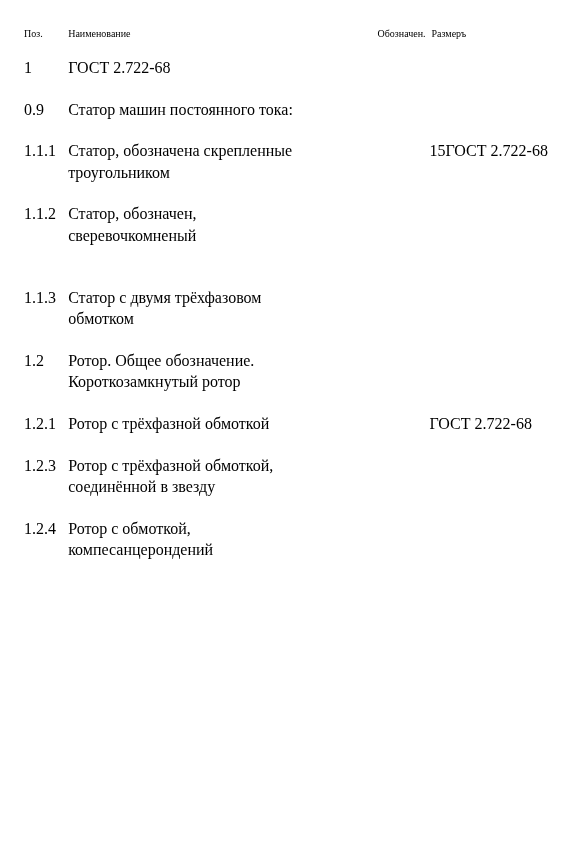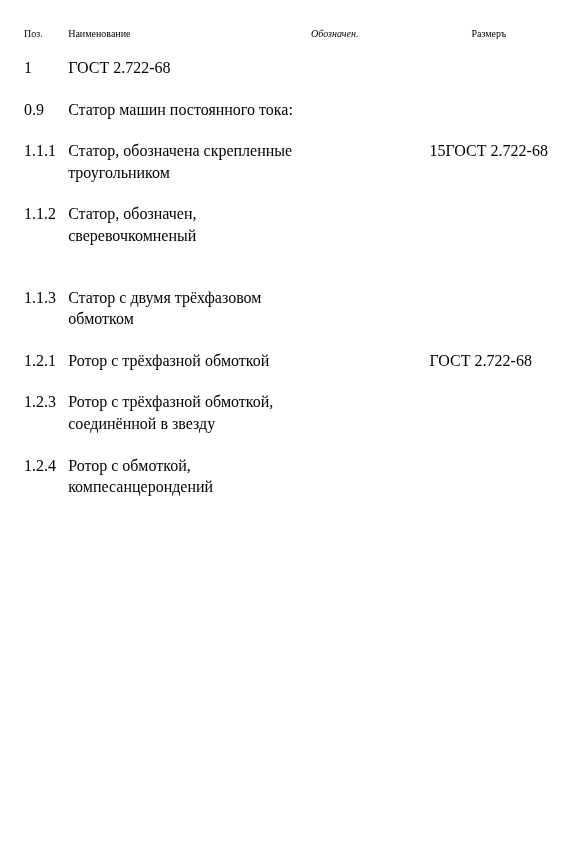--- a/index.html
+++ b/index.html
@@ -23,22 +23,22 @@
     col.c2 { width: 240px; }
     col.c3 { width: 120px; }
     col.c4 { width: 120px; }
     th {
       font-weight: normal;
       text-align: left;
       padding: 0 2px 8px 2px;
       vertical-align: top;
       font-size: 10px;
     }
-    th.h3 { text-align: left; padding-left: 4px; font-style: italic; }
-    th.h4 { text-align: center; padding-left: 4px; }
+    th.h3 { text-align: right; padding-left: 4px; }
+    th.h4 { text-align: left; padding-left: 4px; }
     td {
       vertical-align: top;
       padding: 10px 2px;
       font-size: 16px;
       line-height: 1.35;
     }
     td.pos {
       padding-right: 6px;
       white-space: nowrap;
     }
@@ -95,20 +95,26 @@
     <tr class="spacer">
         <td colspan="4"></td>
       </tr>
     <tr>
       <td class="pos">1.1.3</td>
       <td class="name">Статор с двумя трёхфазовом обмотком</td>
       <td class="obz"></td>
       <td class="raz"></td>
     </tr>
     <tr>
+      <td class="pos">1.2</td>
+      <td class="name">Ротор. Общее обозначение. Короткозамкнутый ротор</td>
+      <td class="obz"></td>
+      <td class="raz"></td>
+    </tr>
+    <tr>
       <td class="pos">1.2.1</td>
       <td class="name">Ротор с трёхфазной обмоткой</td>
       <td class="obz"></td>
       <td class="raz">ГОСТ 2.722-68</td>
     </tr>
     <tr>
       <td class="pos">1.2.3</td>
       <td class="name">Ротор с трёхфазной обмоткой, соединённой в звезду</td>
       <td class="obz"></td>
       <td class="raz"></td>

